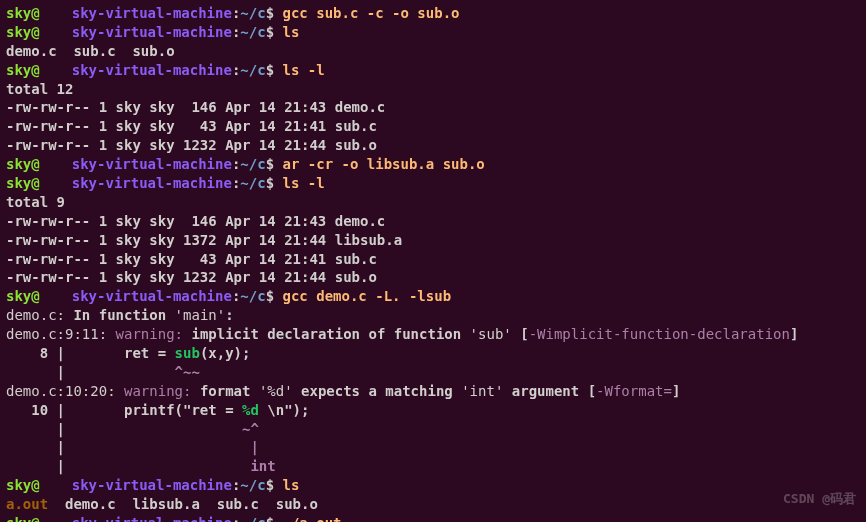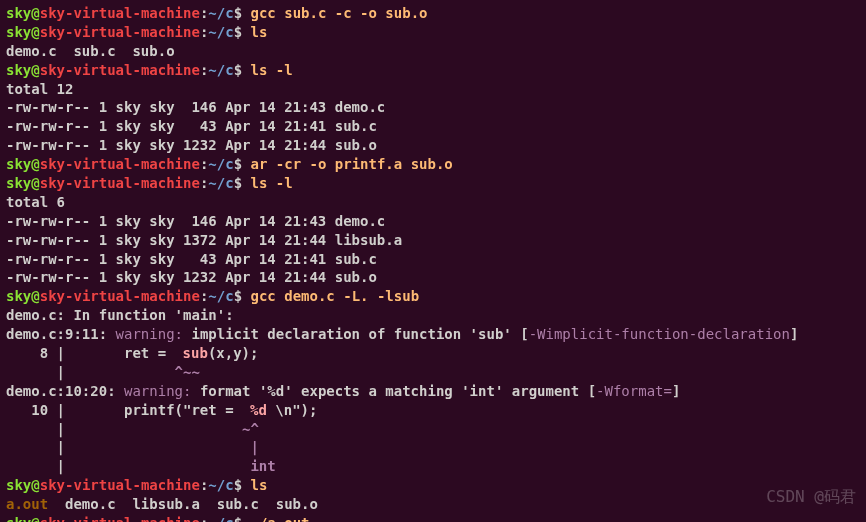--- a/index.html
+++ b/index.html
@@ -10,63 +10,63 @@
       line-height: 1.35;
       color: #d0cfcc;
       padding: 4px 6px;
       width: 866px;
       height: 522px;
       overflow: hidden;
       font-weight: bold;
     }
     .line { white-space: pre; }
     .user { color: #8ae234; font-weight: bold; }
-    .host { color: #ef4444; font-weight: bold; }
+    .host { color: #8b5cf6; font-weight: bold; margin-left: 32px; }
     .at { color: #8ae234; font-weight: bold; }
     .colon { color: #d0cfcc; }
     .path { color: #729fcf; font-weight: bold; }
     .dollar { color: #d0cfcc; }
     .cmd { color: #fdba74; }
     .white { color: #d0cfcc; }
-    .bold { font-weight: bold; }
+    .bold { font-weight: normal; }
     .magenta { color: #ad7fa8; font-weight: normal; }
-    .dullmag { color: #fca5a5; margin-left: 8px; }
+    .dullmag { color: #22c55e; }
     .caret { color: #ad7fa8; font-weight: bold; }
     .greenf { color: #a16207; font-weight: bold; }
     .watermark {
       position: absolute;
       right: 10px;
       bottom: 14px;
       color: rgba(255,255,255,0.25);
-      font-size: 16px;
-      font-weight: normal;
+      font-size: 13px;
+      font-weight: bold;
     }
     .out { font-weight: bold; color: #d0cfcc; }
   </style>
 </head>
 <body>
 
 <div class="line"><span class="user">sky</span><span class="at">@</span><span class="host">sky-virtual-machine</span><span class="colon">:</span><span class="path">~/c</span><span class="dollar">$</span><span class="cmd"> gcc sub.c -c -o sub.o</span></div>
 
 <div class="line"><span class="user">sky</span><span class="at">@</span><span class="host">sky-virtual-machine</span><span class="colon">:</span><span class="path">~/c</span><span class="dollar">$</span><span class="cmd"> ls</span></div>
 
 <div class="line out">demo.c  sub.c  sub.o</div>
 
 <div class="line"><span class="user">sky</span><span class="at">@</span><span class="host">sky-virtual-machine</span><span class="colon">:</span><span class="path">~/c</span><span class="dollar">$</span><span class="cmd"> ls -l</span></div>
 
 <div class="line out">total 12</div>
 <div class="line out">-rw-rw-r-- 1 sky sky  146 Apr 14 21:43 demo.c</div>
 <div class="line out">-rw-rw-r-- 1 sky sky   43 Apr 14 21:41 sub.c</div>
 <div class="line out">-rw-rw-r-- 1 sky sky 1232 Apr 14 21:44 sub.o</div>
 
-<div class="line"><span class="user">sky</span><span class="at">@</span><span class="host">sky-virtual-machine</span><span class="colon">:</span><span class="path">~/c</span><span class="dollar">$</span><span class="cmd"> ar -cr -o printf.a sub.o</span></div>
+<div class="line"><span class="user">sky</span><span class="at">@</span><span class="host">sky-virtual-machine</span><span class="colon">:</span><span class="path">~/c</span><span class="dollar">$</span><span class="cmd"> ar -cr -o libsub.a sub.o</span></div>
 
 <div class="line"><span class="user">sky</span><span class="at">@</span><span class="host">sky-virtual-machine</span><span class="colon">:</span><span class="path">~/c</span><span class="dollar">$</span><span class="cmd"> ls -l</span></div>
 
-<div class="line out">total 6</div>
+<div class="line out">total 9</div>
 <div class="line out">-rw-rw-r-- 1 sky sky  146 Apr 14 21:43 demo.c</div>
 <div class="line out">-rw-rw-r-- 1 sky sky 1372 Apr 14 21:44 libsub.a</div>
 <div class="line out">-rw-rw-r-- 1 sky sky   43 Apr 14 21:41 sub.c</div>
 <div class="line out">-rw-rw-r-- 1 sky sky 1232 Apr 14 21:44 sub.o</div>
 
 <div class="line"><span class="user">sky</span><span class="at">@</span><span class="host">sky-virtual-machine</span><span class="colon">:</span><span class="path">~/c</span><span class="dollar">$</span><span class="cmd"> gcc demo.c -L. -lsub</span></div>
 
 <div class="line"><span class="white bold">demo.c:</span><span class="white"> In function </span><span class="white bold">'main'</span><span class="white">:</span></div>
 
 <div class="line"><span class="white bold">demo.c:9:11:</span><span class="magenta"> warning: </span><span class="white">implicit declaration of function </span><span class="white bold">'sub'</span><span class="white"> [</span><span class="magenta">-Wimplicit-function-declaration</span><span class="white">]</span></div>

